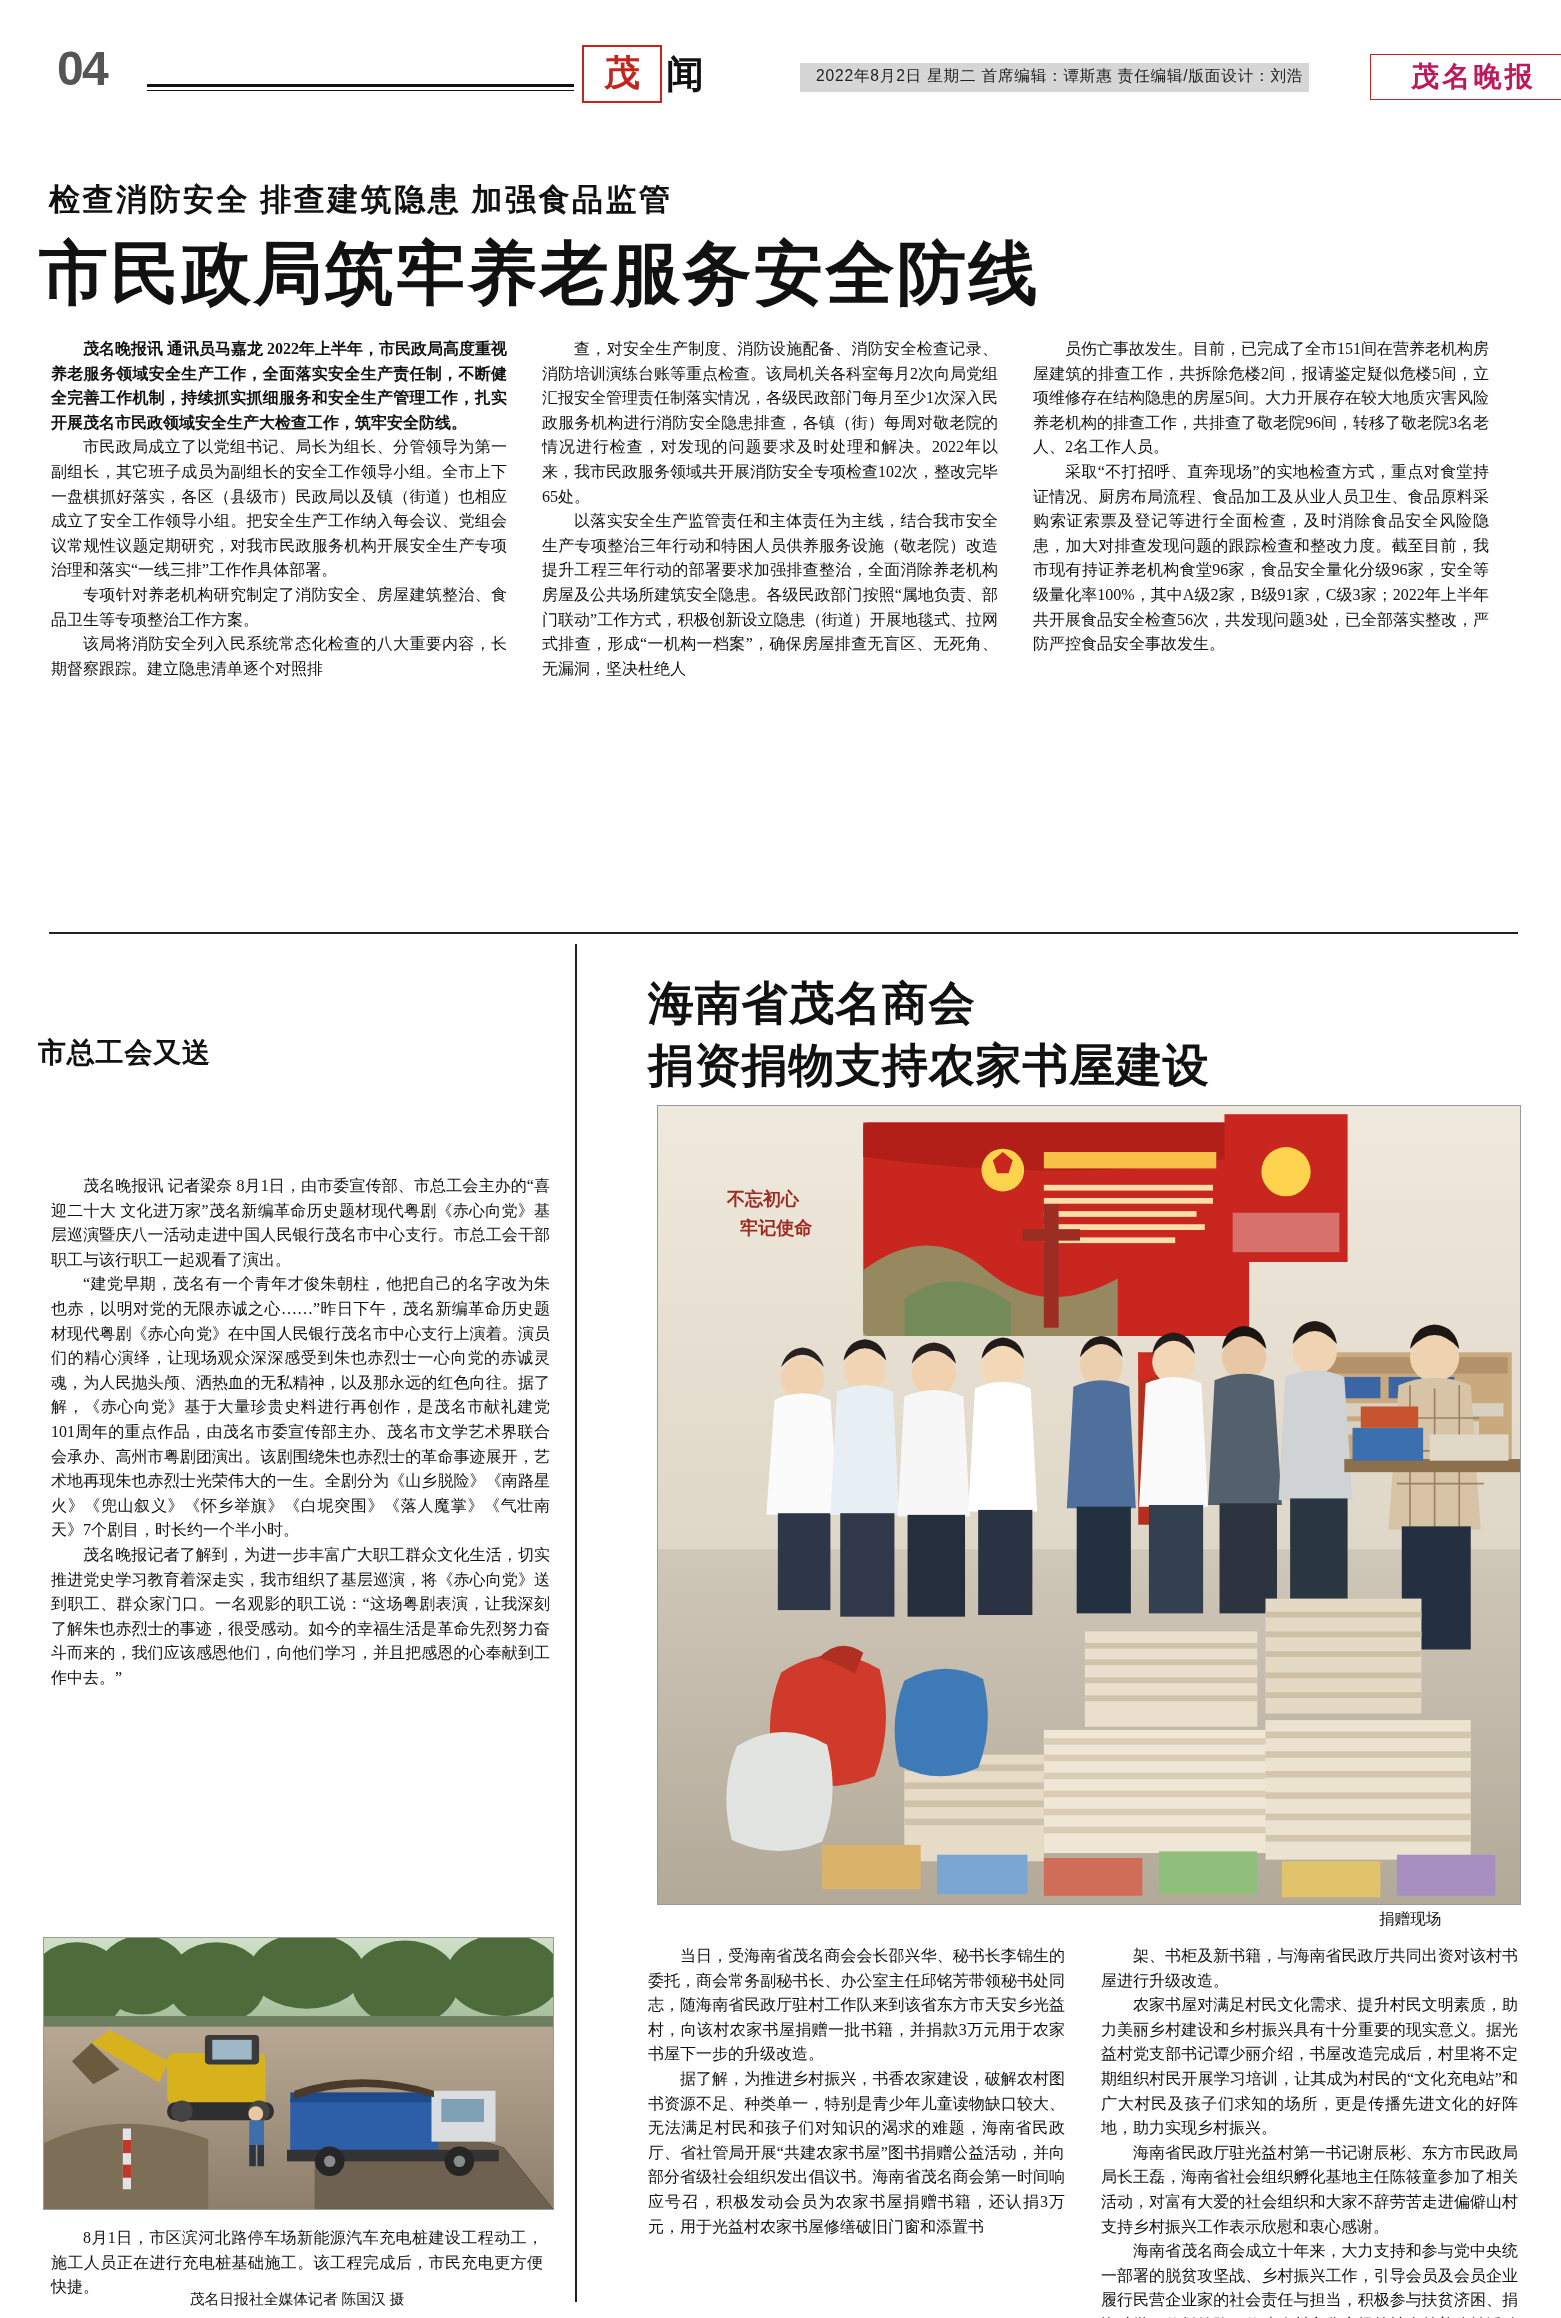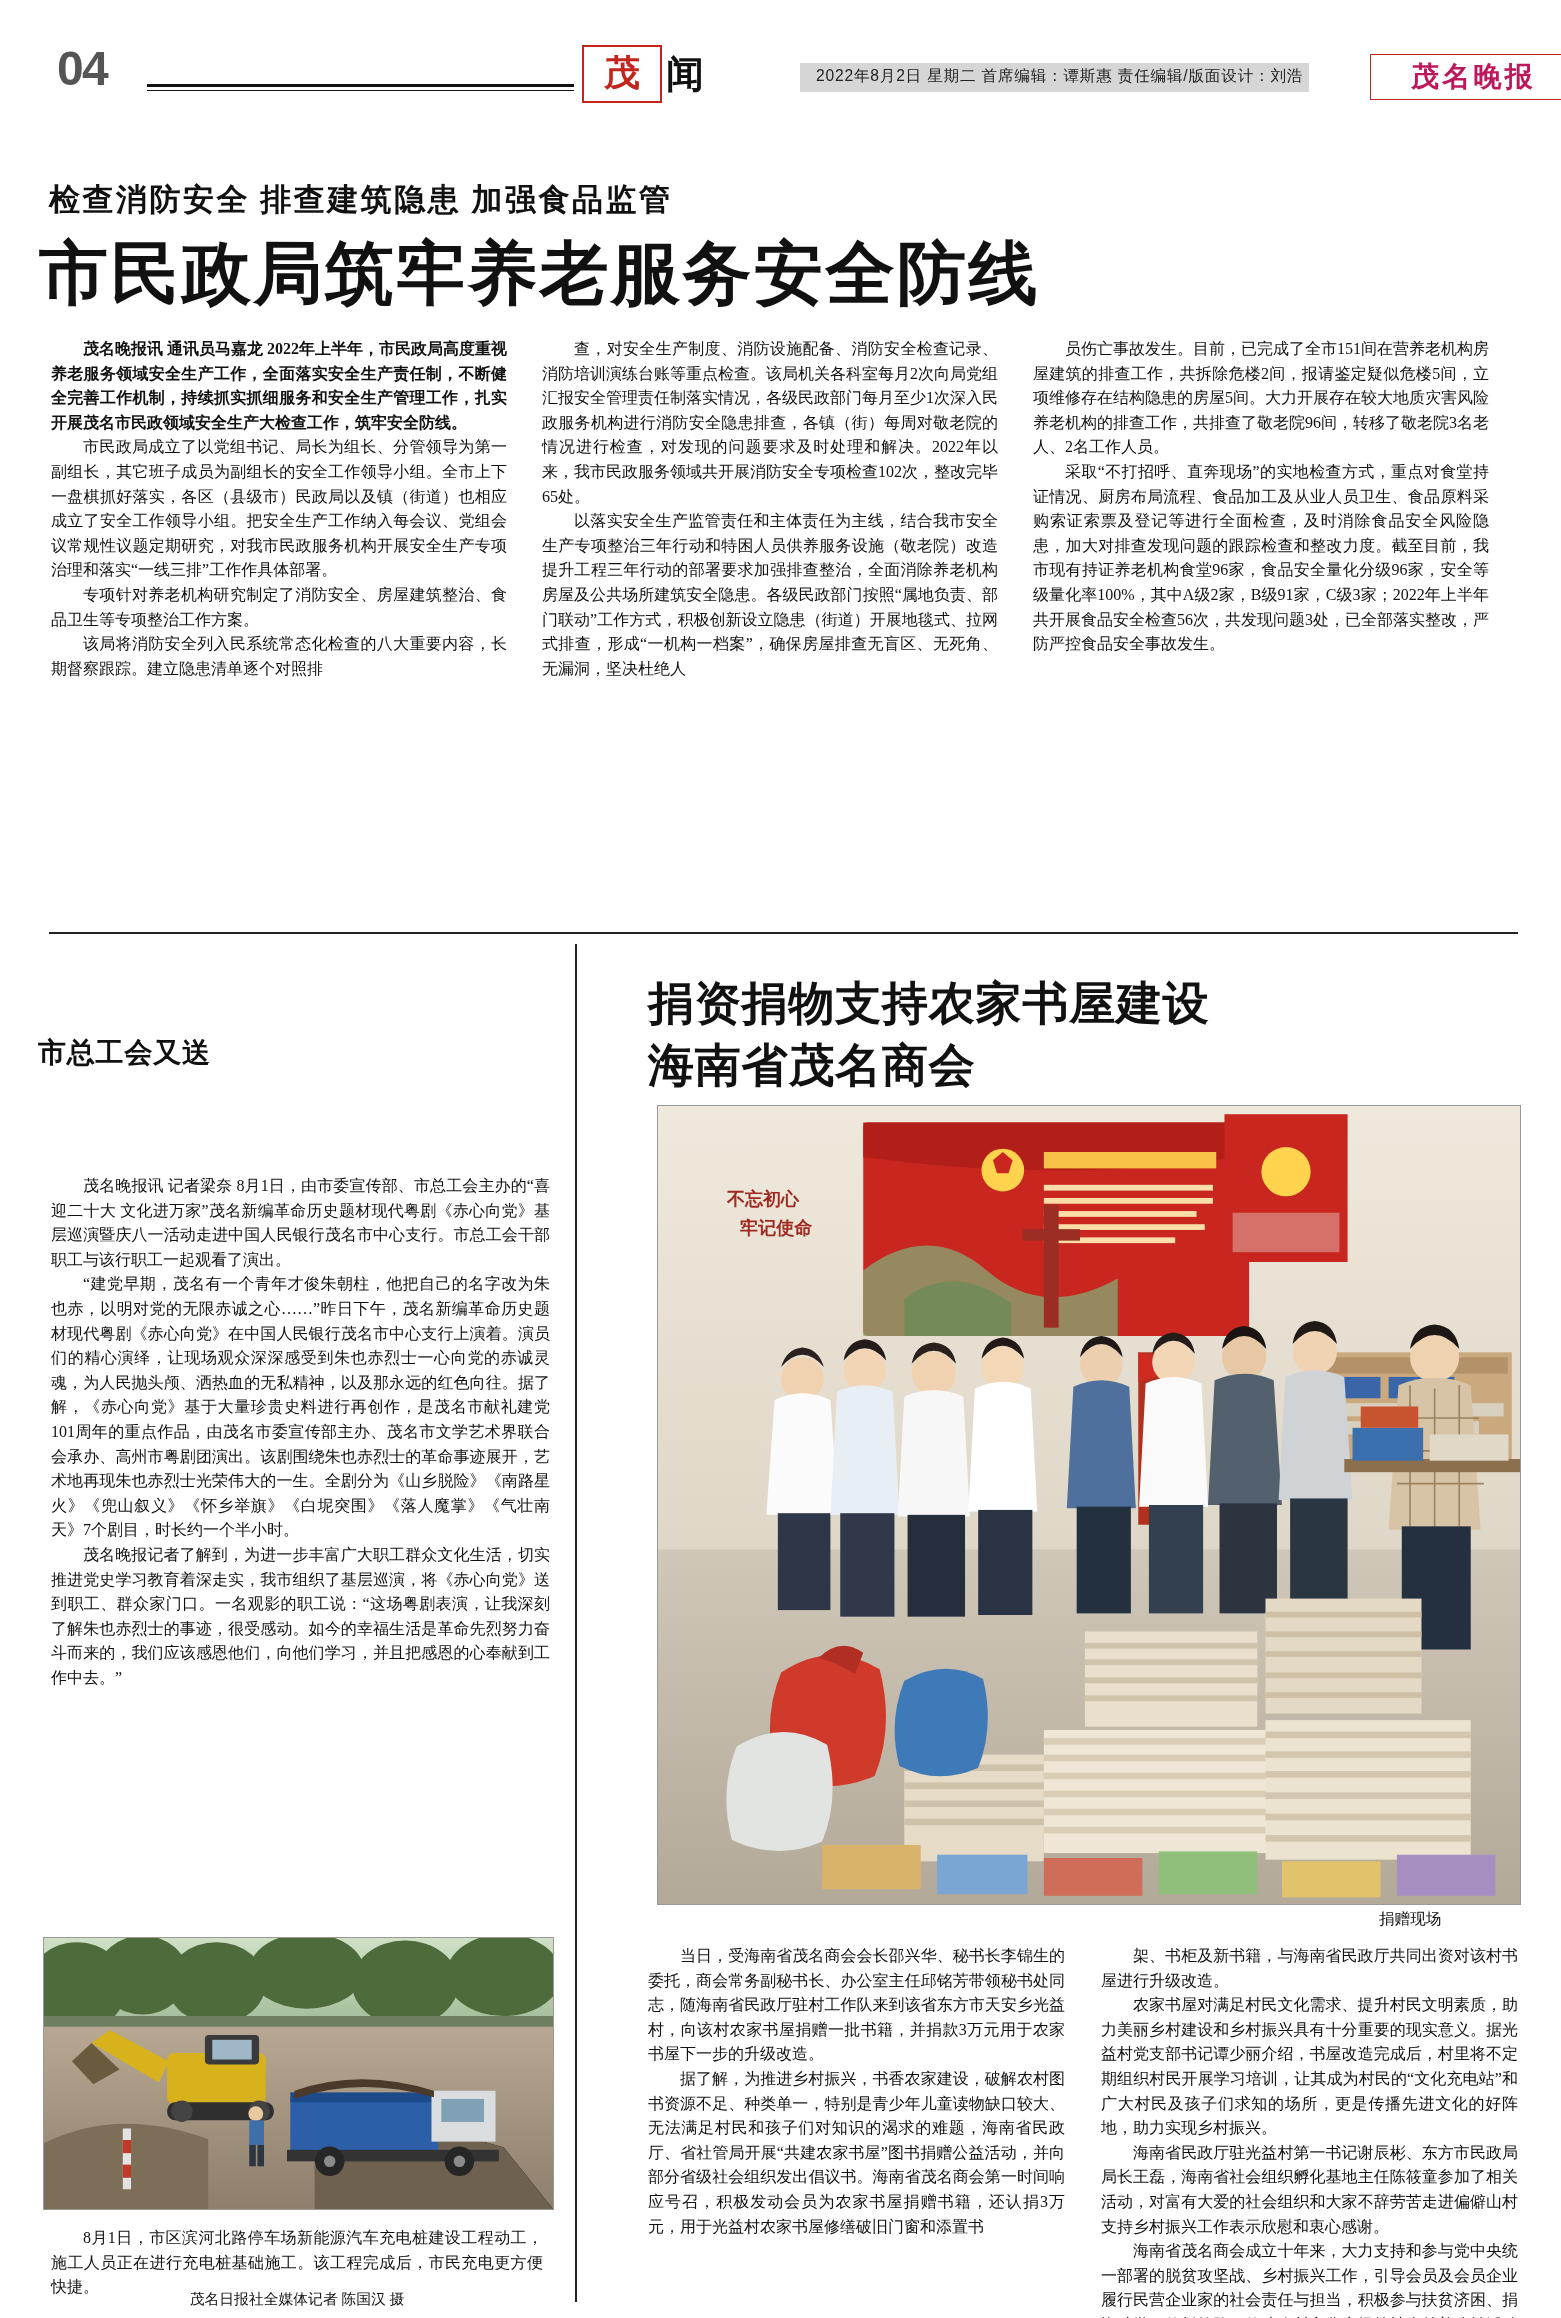--- a/index.html
+++ b/index.html
@@ -182,22 +182,22 @@
         <rect x="260" y="252" width="8" height="26" fill="#2b3640"></rect>
       </g>
     </svg>
   </div>
   <div class="photo1-cap">
     <p>8月1日，市区滨河北路停车场新能源汽车充电桩建设工程动工，施工人员正在进行充电桩基础施工。该工程完成后，市民充电更方便快捷。</p>
   </div>
   <div class="photo1-credit">茂名日报社全媒体记者 陈国汉 摄</div>
 
   <div class="hn-head">
+    <div>海南省茂名商会</div>
     <div>捐资捐物支持农家书屋建设</div>
-    <div>海南省茂名商会</div>
   </div>
 
   <div class="photo2">
     <svg class="ph" width="862" height="798" viewBox="0 0 1050 972">
       <defs>
         <linearGradient id="wallg" x1="0" y1="0" x2="0" y2="1">
           <stop offset="0%" stop-color="#efe9dd"></stop>
             <stop offset="100%" stop-color="#ded6c6"></stop>
         </linearGradient>
         <linearGradient id="floorg" x1="0" y1="0" x2="0" y2="1">

